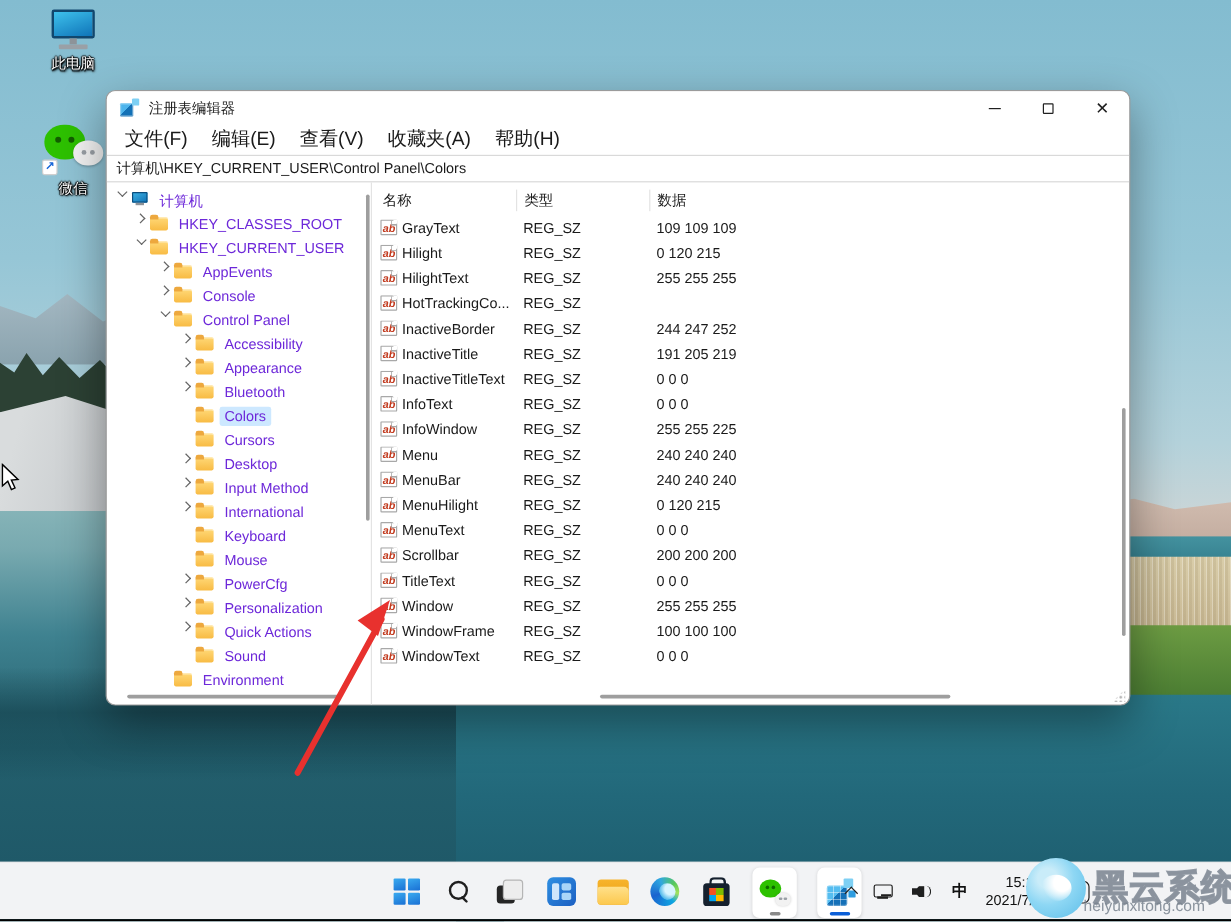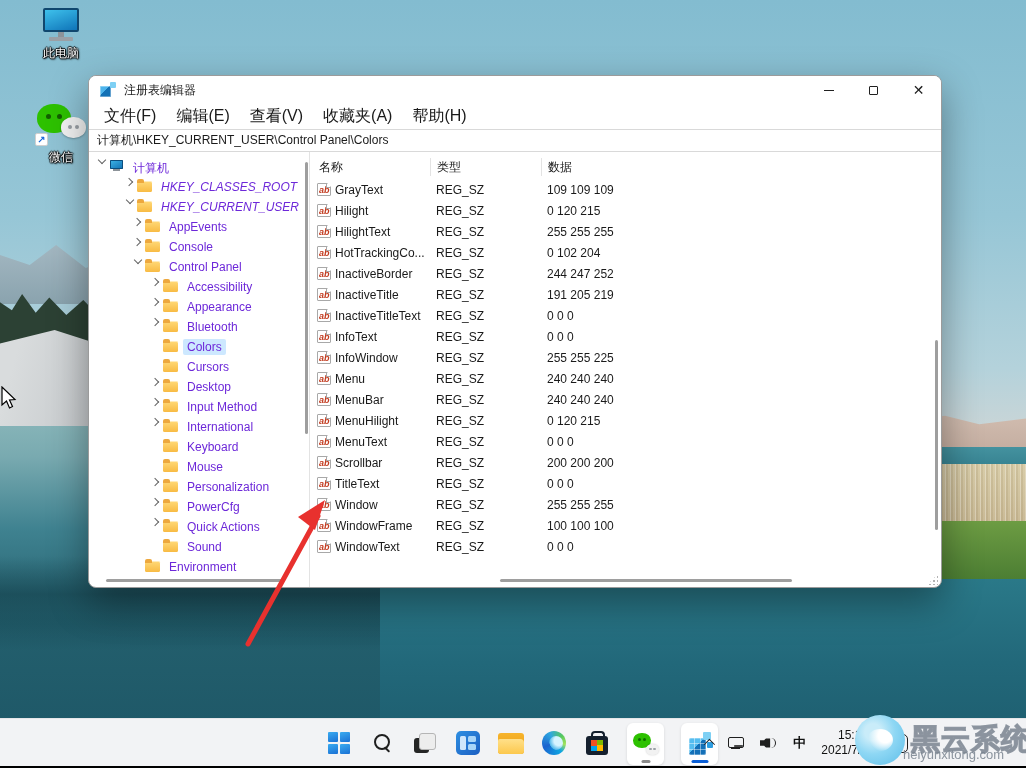--- a/index.html
+++ b/index.html
@@ -76,21 +76,21 @@
   .glyph-close { font-size:14px; line-height:1; }
   .menubar { height:25px; display:flex; align-items:center; padding-left:5px; background:#fff; }
   .menu-item { font-size:16px; color:#1a1a1a; padding:3px 10px; border-radius:3px; }
   .addressbar { height:23px; margin:0; border-top:1px solid #d9d9d9; border-bottom:1px solid #d9d9d9;
     display:flex; align-items:center; font-size:12px; color:#1a1a1a; padding-left:8px; background:#fff; }
   .win-body { display:flex; height:436px; }
 
   
   .tree-pane { position:relative; width:221px; border-right:1px solid #e3e3e3; padding-top:7px; overflow:hidden; }
   .trow { display:flex; align-items:flex-start; height:20px; font-size:12px; color:#6d28d9; white-space:nowrap; }
-  .trow.lvl0{padding-left:5px;} .trow.lvl1{padding-left:33px;font-style:italic;} .trow.lvl2{padding-left:41px;} .trow.lvl3{padding-left:59px;}
+  .trow.lvl0{padding-left:5px;} .trow.lvl1{padding-left:21px;} .trow.lvl2{padding-left:41px;} .trow.lvl3{padding-left:59px;}
   .texp { width:15px; display:flex; align-items:center; justify-content:center; flex:none; }
   .texp::before { content:""; width:5px; height:5px; border-right:1.4px solid #636363; border-bottom:1.4px solid #636363; display:none; }
   .trow.closed .texp::before { display:block; transform:rotate(-45deg); margin-left:-2px; }
   .trow.open .texp::before { display:block; transform:rotate(45deg); margin-top:-2px; }
   .ticon { flex:none; width:16px; height:13px; position:relative; margin-right:4px; }
   .ticon::before { content:""; position:absolute; left:0; top:2px; width:15px; height:11px; border-radius:1.5px;
     background:linear-gradient(#ffd978,#f8bb44); box-shadow:inset 0 1px 0 rgba(255,255,255,.5); }
   .ticon::after { content:""; position:absolute; left:0; top:0; width:7px; height:4px; border-radius:2px 2px 0 0; background:#eda83e; }
   .trow.computer .ticon::before { left:1px; top:1px; width:13px; height:9px; border-radius:1px;
     background:linear-gradient(150deg,#3fb6e8,#0f6fb2); box-shadow:inset 0 0 0 1px #0b4d7d; }
@@ -374,27 +374,27 @@
 
             <div class="trow lvl3 leaf">
               <span class="texp"></span>
               <span class="ticon"></span>
               <span class="tlabel">Mouse</span>
             </div>
 
             <div class="trow lvl3 closed">
               <span class="texp"></span>
               <span class="ticon"></span>
+              <span class="tlabel">PowerCfg</span>
+            </div>
+
+            <div class="trow lvl3 closed">
+              <span class="texp"></span>
+              <span class="ticon"></span>
               <span class="tlabel">Personalization</span>
-            </div>
-
-            <div class="trow lvl3 closed">
-              <span class="texp"></span>
-              <span class="ticon"></span>
-              <span class="tlabel">PowerCfg</span>
             </div>
 
             <div class="trow lvl3 closed">
               <span class="texp"></span>
               <span class="ticon"></span>
               <span class="tlabel">Quick Actions</span>
             </div>
 
             <div class="trow lvl3 leaf">
               <span class="texp"></span>
@@ -445,21 +445,20 @@
               <span class="lcell type">REG_SZ</span>
               <span class="lcell value">255 255 255</span>
             </div>
 
             <div class="lrow">
               <span class="lcell name">
                 <i class="abico"></i>
                 <span>HotTrackingCo...</span>
               </span>
               <span class="lcell type">REG_SZ</span>
-              <span class="lcell value">0 102 204</span>
             </div>
 
             <div class="lrow">
               <span class="lcell name">
                 <i class="abico"></i>
                 <span>InactiveBorder</span>
               </span>
               <span class="lcell type">REG_SZ</span>
               <span class="lcell value">244 247 252</span>
             </div>

